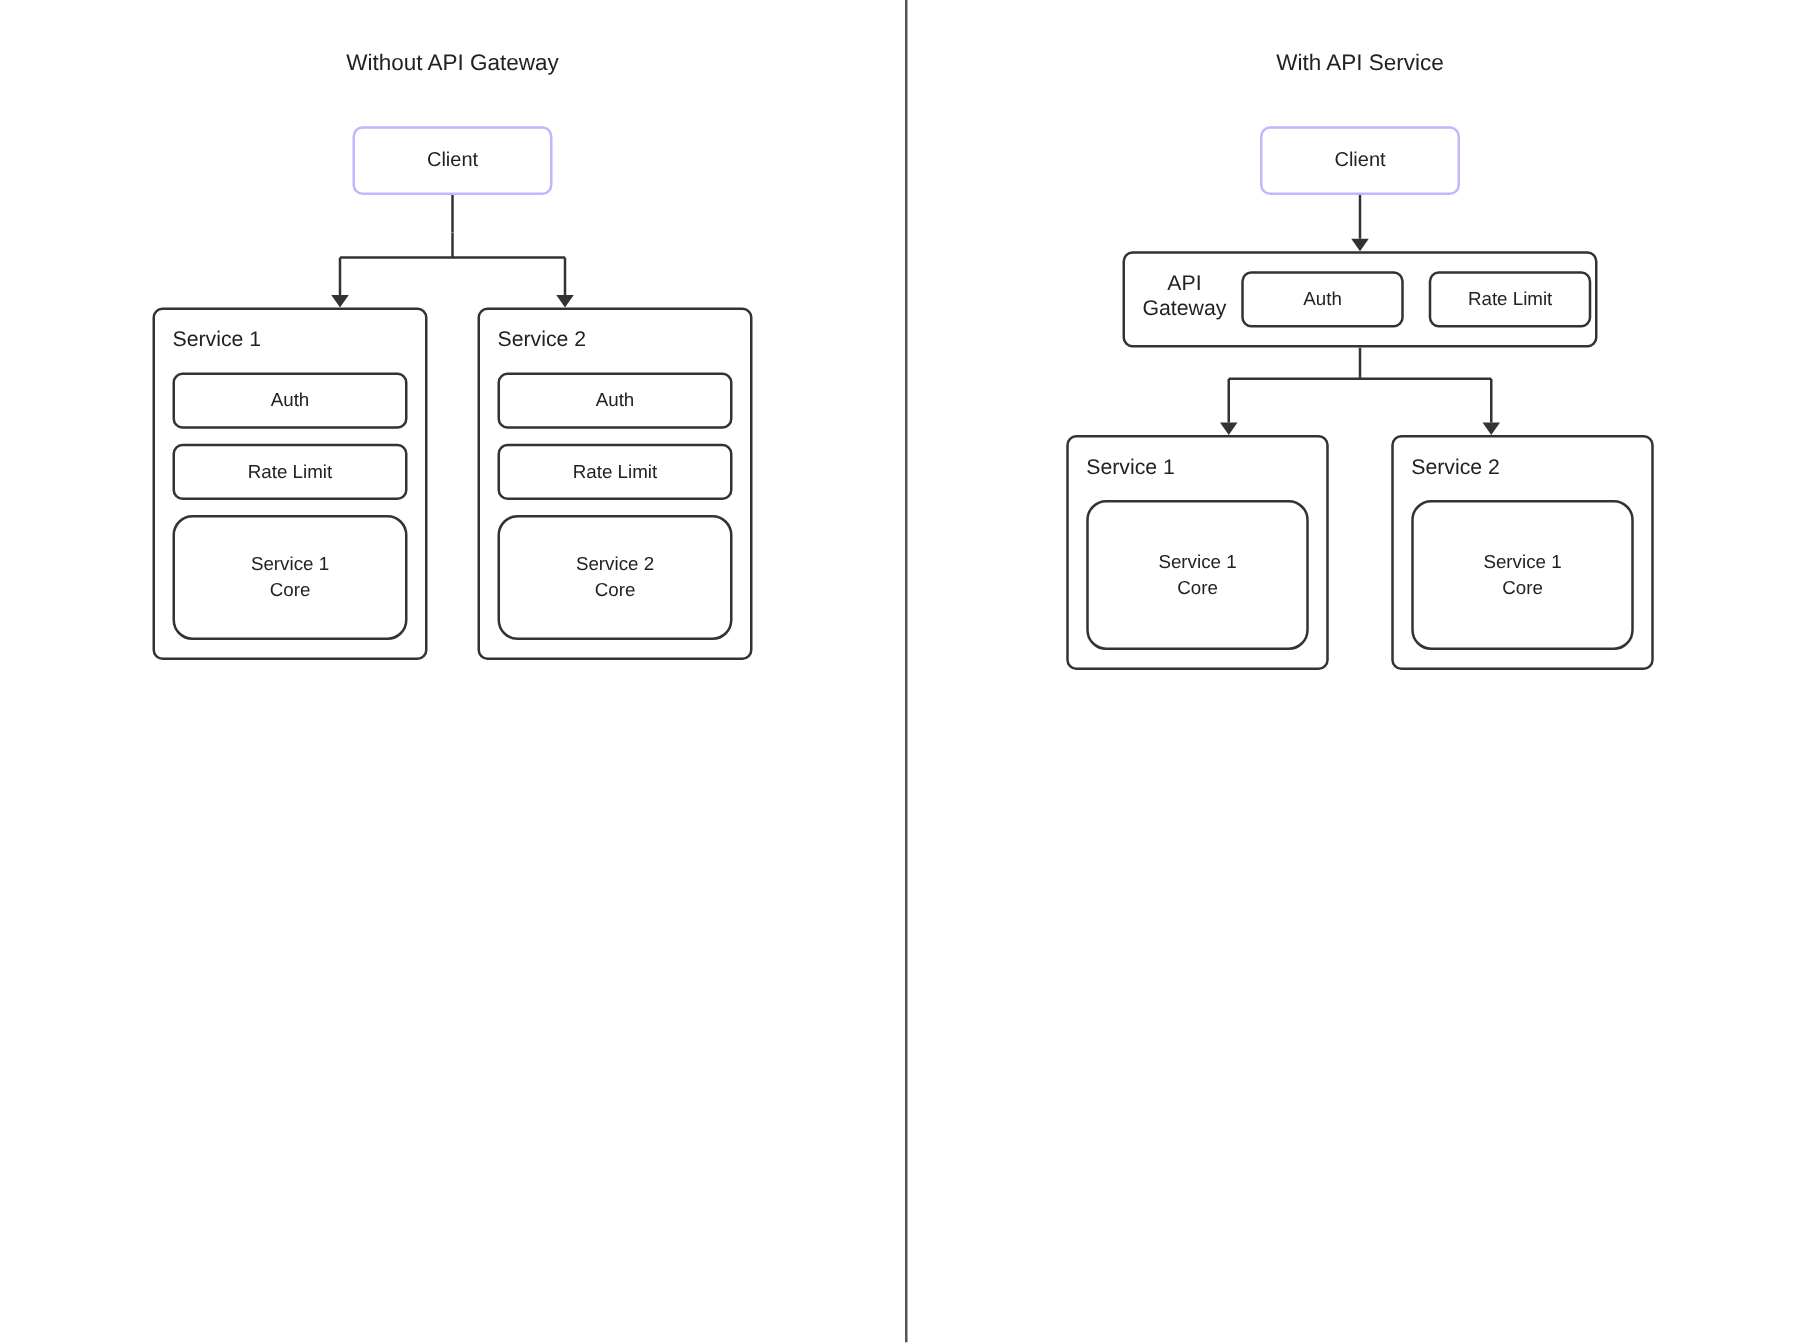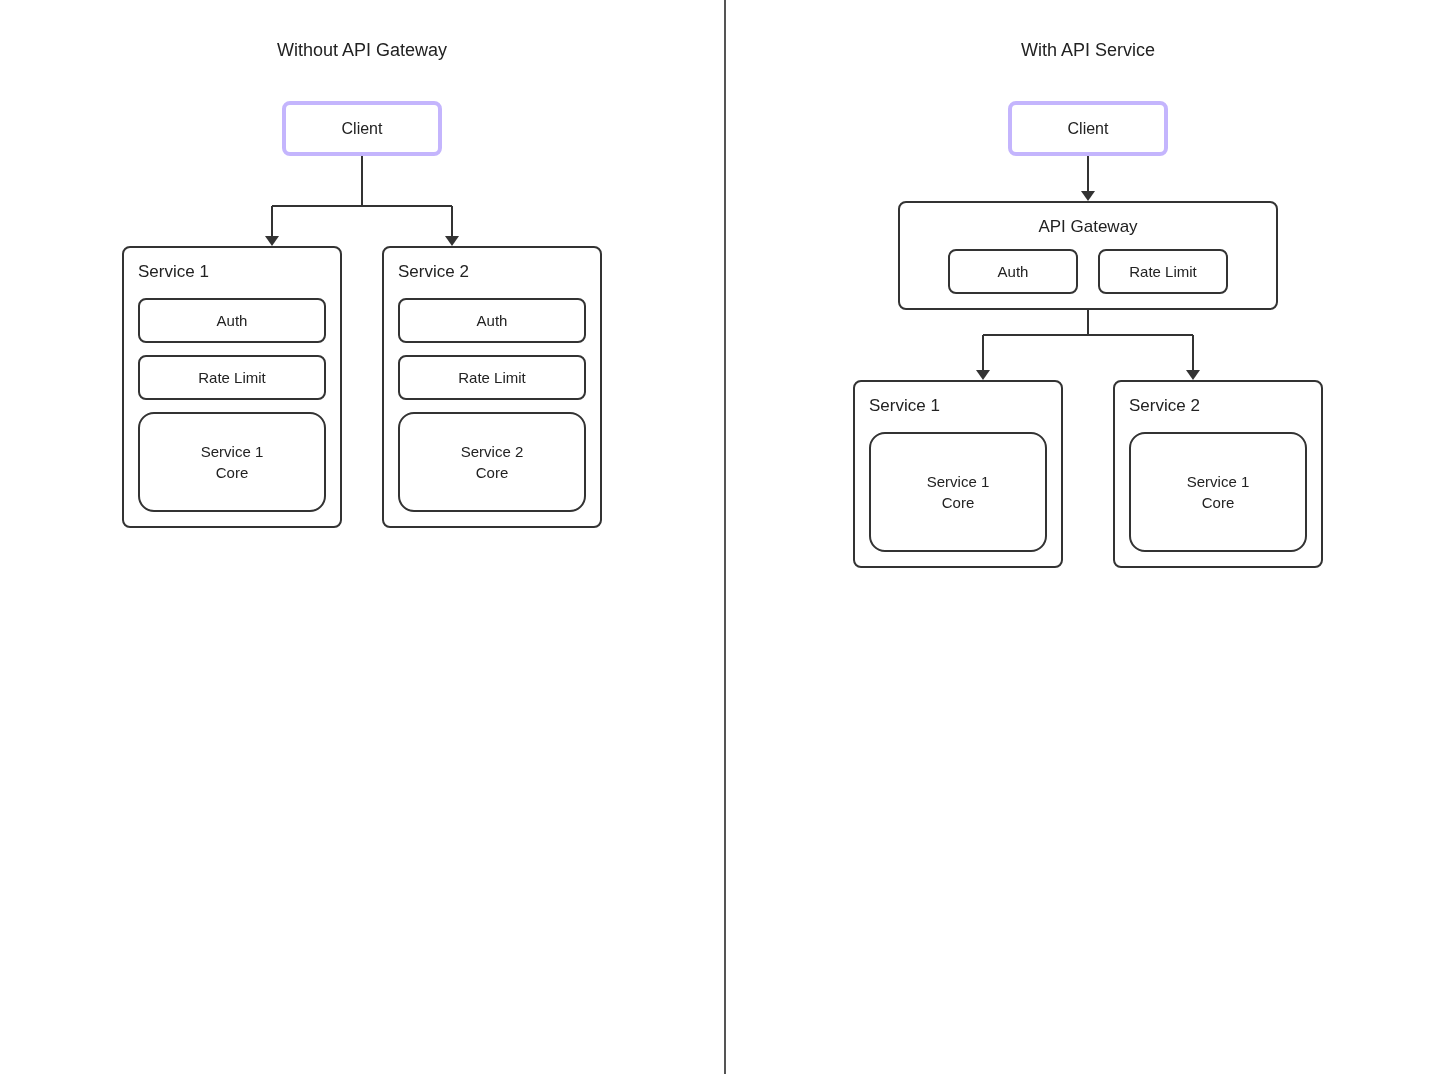--- a/index.html
+++ b/index.html
@@ -27,21 +27,21 @@
 
     .panel-title {
       text-align: center;
       font-size: 18px;
       color: #222;
       margin-bottom: 40px;
     }
 
     
     .box {
-      border: 4px solid #c4b5fd;
+      border: 2px solid #c4b5fd;
       border-radius: 8px;
       display: flex;
       align-items: center;
       justify-content: center;
       text-align: center;
       font-size: 16px;
       color: #222;
       background: #fff;
     }
 
@@ -126,21 +126,21 @@
       flex-direction: column;
       align-items: center;
     }
 
     .gateway-box {
       border: 2px solid #333;
       border-radius: 8px;
       width: 380px;
       padding: 14px;
       display: flex;
-      flex-direction: column;
+      flex-direction: row;
       gap: 12px;
     }
 
     .gateway-label {
       font-size: 17px;
       color: #222;
       text-align: center;
     }
 
     .gateway-inner-row {

